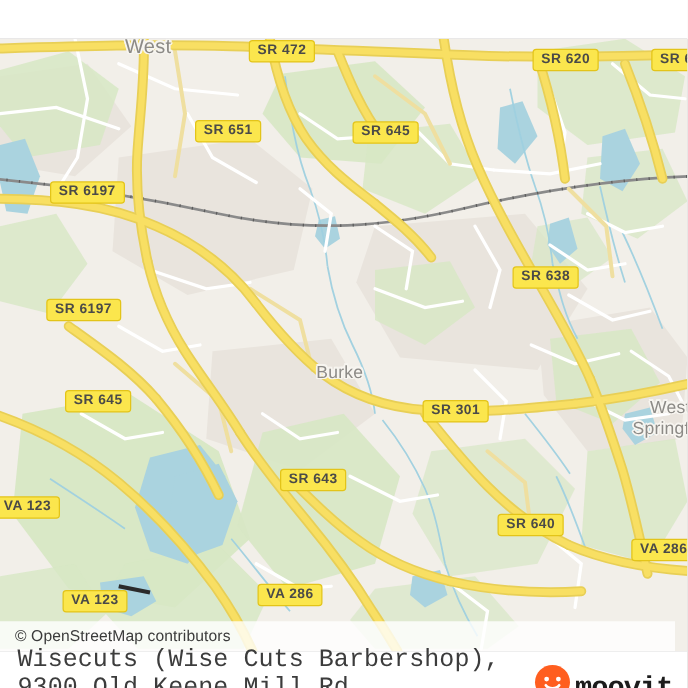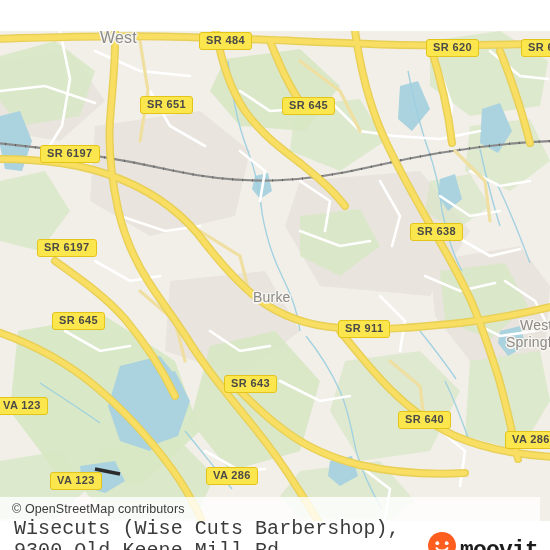--- a/index.html
+++ b/index.html
@@ -332,30 +332,30 @@
 
         <path d="M95,438 L120,443" stroke="#2b2b2b" stroke-width="3.4" fill="none" stroke-linecap="butt"></path>
       </g>
     </svg>
 
     <div class="map-place-label big" style="left:100px; top:-2px;">West</div>
     <div class="map-place-label mid" style="left:205px; top:258px;padding-left:48px;">Burke</div>
     <div class="map-place-label mid" style="left:520px; top:286px;">West</div>
     <div class="map-place-label mid" style="left:506px; top:303px;">Springfi</div>
 
-    <div class="shield" style="left:199px; top:1px;">SR 484</div>
+    <div class="shield" style="left:199px; top:1px;">SR 472</div>
     <div class="shield" style="left:426px; top:8px;">SR 620</div>
     <div class="shield" style="left:521px; top:8px;">SR 6</div>
-    <div class="shield" style="left:140px; top:65px;">SR 651</div>
+    <div class="shield" style="left:156px; top:65px;">SR 651</div>
     <div class="shield" style="left:282px; top:66px;">SR 645</div>
     <div class="shield" style="left:40px;  top:114px;">SR 6197</div>
-    <div class="shield" style="left:410px; top:192px;">SR 638</div>
+    <div class="shield" style="left:410px; top:182px;">SR 638</div>
     <div class="shield" style="left:37px;  top:208px;">SR 6197</div>
     <div class="shield" style="left:52px;  top:281px;">SR 645</div>
-    <div class="shield" style="left:338px; top:289px;">SR 911</div>
+    <div class="shield" style="left:338px; top:289px;">SR 301</div>
     <div class="shield" style="left:224px; top:344px;">SR 643</div>
     <div class="shield" style="left:-4px;  top:366px;">VA 123</div>
     <div class="shield" style="left:398px; top:380px;">SR 640</div>
     <div class="shield" style="left:505px; top:400px;">VA 286</div>
     <div class="shield" style="left:50px;  top:441px;">VA 123</div>
     <div class="shield" style="left:206px; top:436px;">VA 286</div>
 
 
     <div id="attribution">
       <span>© OpenStreetMap contributors</span>

